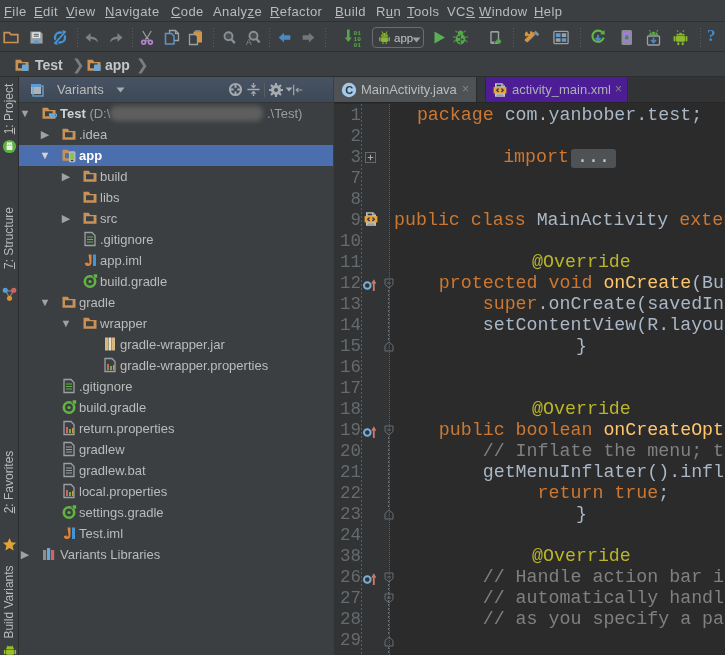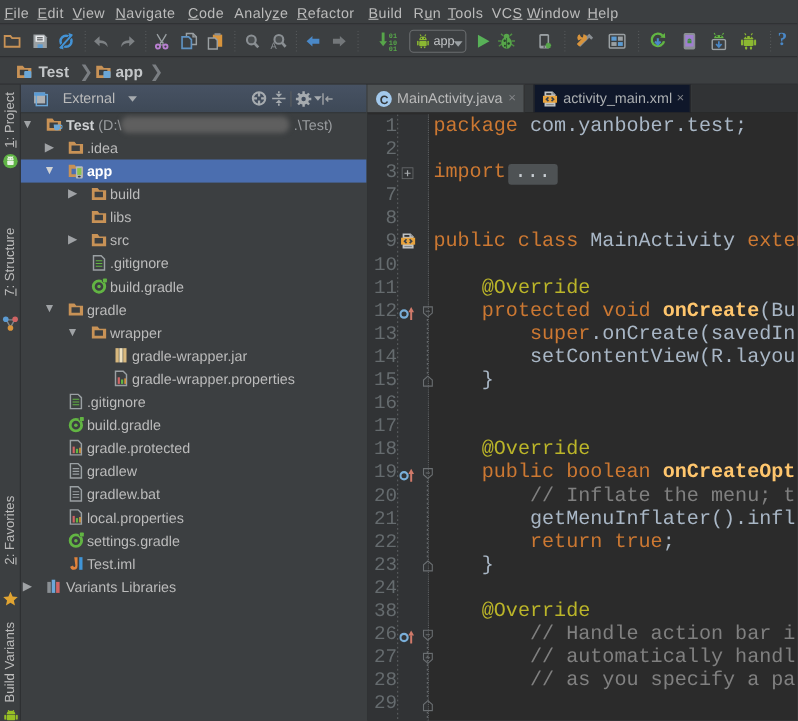--- a/index.html
+++ b/index.html
@@ -53,25 +53,25 @@
 #gutter { position:absolute; left:0; top:27px; width:56px; height:551px;
   background:#313335; border-right:1px dotted #5a5d5f;}
 #gutter .gsep { position:absolute; left:27px; top:0; width:1px; height:551px;
   background-image:linear-gradient(#5a5d5f 50%, rgba(0,0,0,0) 0%); background-size:1px 4px; }
 #lnums { position:absolute; left:0; top:28px; width:27px;
   font-family:"Liberation Mono", monospace; font-size:17.5px; line-height:21px;
   color:#656b6e; text-align:right; }
 #code { position:absolute; left:60px; top:28px; width:331px; height:550px;
   font-family:"Liberation Mono", monospace; font-size:18.3px; line-height:21px;
   color:#a9b7c6; overflow:hidden; }
-#code > div { white-space:pre; height:21px; }
+#code > div { white-space:pre; height:21px;text-align:center; }
 .k { color:#cc7832; }
 .ann { color:#bbb529;font-family:Liberation Mono, monospace; }
 .cm { color:#808080; }
-.m { color:#ffc66d; font-weight:bold; }
+.m { color:#ffc66d; font-weight:normal; }
 .fdot { background-image:linear-gradient(#6a6e71 40%, rgba(0,0,0,0) 0%);
   background-size:1px 4px; }
 .fold { display:inline-block; background:#4e5254; border-radius:3px;
   color:#c8cdd2; padding:0 6px; height:19px; line-height:17px; }
 </style>
 </head>
 <body>
 <div id="root">
 
 <div id="menubar">
@@ -286,21 +286,21 @@
     <rect x="13.1" y="6.7" width="1.9" height="5" rx="0.95" fill="#97c024"></rect>
   </svg>
 
 <div id="project">
   <div id="pheader">
     <svg style="position:absolute;left:10px;top:5px;width:16px;height:16px" viewBox="0 0 16 16">
         <rect x="2" y="2" width="10" height="10" fill="#afb1b3"></rect>
         <rect x="4" y="4" width="10" height="10" fill="none" stroke="#6ba7d8" stroke-width="1.3"></rect>
         <rect x="2" y="2" width="10" height="3" fill="#5a9bd5"></rect>
       </svg>
-    <span style="position:absolute;left:38px;top:5px;">External</span>
+    <span style="position:absolute;left:38px;top:5px;">Variants</span>
     <svg style="position:absolute;left:97px;top:10px;width:9px;height:6px" viewBox="0 0 9 6">
         <path d="M0.5 0.5 h8 L4.5 5.5 z" fill="#a6abaf"></path>
       </svg>
     <svg style="position:absolute;left:209px;top:5px;width:15px;height:15px" viewBox="0 0 16 16">
         <circle cx="8" cy="8" r="6" fill="none" stroke="#a6abaf" stroke-width="2"></circle>
         <path d="M8 2.5 v3.5 M8 10 v3.5 M2.5 8 h3.5 M10 8 h3.5" stroke="#a6abaf" stroke-width="2.2"></path>
       </svg>
     <svg style="position:absolute;left:227px;top:5px;width:15px;height:15px" viewBox="0 0 16 16">
         <path d="M1.5 8 h13" stroke="#a6abaf" stroke-width="1.6"></path>
         <path d="M8 1 v2 M8 13 v2" stroke="#a6abaf" stroke-width="1.6"></path>
@@ -375,20 +375,27 @@
     </div>
     <div class="trow">
       <svg class="ticon" style="left:63px" viewBox="0 0 16 16">
           <path d="M3 1.5 h7 l3 3 v10 h-10 z" fill="none" stroke="#9aa0a3" stroke-width="1.3"></path>
           <path d="M5 6 h6 M5 8.5 h6 M5 11 h6" stroke="#62b543" stroke-width="1"></path>
         </svg>
       <span class="tlab" style="left:81px">.gitignore</span>
     </div>
     <div class="trow">
       <svg class="ticon" style="left:63px" viewBox="0 0 16 16">
+          <path d="M6.5 2.5 h3 V10 q0 4-3.5 4 q-2.8 0-3.2-2.8 l2.6-1 q0.2 1.3 1 1.3 q1.1 0 1.1-1.5 z" fill="#e0833c"></path>
+          <rect x="11" y="2.5" width="3" height="11.5" fill="#3f95d8"></rect>
+        </svg>
+      <span class="tlab" style="left:81px">app.iml</span>
+    </div>
+    <div class="trow">
+      <svg class="ticon" style="left:63px" viewBox="0 0 16 16">
           <circle cx="8" cy="8.5" r="5.2" fill="none" stroke="#62b543" stroke-width="2.6"></circle>
           <path d="M11.2 4.2 L13.8 1.8" stroke="#3c3f41" stroke-width="2.8"></path>
           <rect x="11.6" y="1.2" width="3.6" height="3.6" rx="0.6" fill="#62b543"></rect>
           <circle cx="8" cy="8.5" r="1.6" fill="#62b543"></circle>
         </svg>
       <span class="tlab" style="left:81px">build.gradle</span>
     </div>
     <div class="trow">
         <span class="arr" style="left:20px">▼</span>
       <svg class="ticon" style="left:42px" viewBox="0 0 16 16">
@@ -436,21 +443,21 @@
         </svg>
       <span class="tlab" style="left:60px">build.gradle</span>
     </div>
     <div class="trow">
       <svg class="ticon" style="left:42px" viewBox="0 0 16 16">
           <path d="M3 1.5 h7 l3 3 v10 h-10 z" fill="none" stroke="#9aa0a3" stroke-width="1.3"></path>
           <rect x="5" y="7" width="2" height="6" fill="#d06464"></rect>
           <rect x="8" y="9" width="2" height="4" fill="#62b543"></rect>
           <rect x="11" y="8" width="1.5" height="5" fill="#d8943c"></rect>
         </svg>
-      <span class="tlab" style="left:60px">gradle.protected</span>
+      <span class="tlab" style="left:60px">return.properties</span>
     </div>
     <div class="trow">
       <svg class="ticon" style="left:42px" viewBox="0 0 16 16">
           <path d="M3 1.5 h7 l3 3 v10 h-10 z" fill="none" stroke="#9aa0a3" stroke-width="1.3"></path>
           <path d="M5 6 h6 M5 8.5 h6 M5 11 h6" stroke="#9aa0a3" stroke-width="1"></path>
         </svg>
       <span class="tlab" style="left:60px">gradlew</span>
     </div>
     <div class="trow">
       <svg class="ticon" style="left:42px" viewBox="0 0 16 16">
@@ -499,21 +506,21 @@
 <div id="editor">
   <div id="tabbar">
     <div class="tab" style="left:0;width:143px;background:#4e5254;border-right:1px solid #2b2b2b;">
       <svg style="position:absolute;left:7px;top:5px;width:16px;height:16px" viewBox="0 0 16 16">
           <circle cx="8" cy="8" r="7.2" fill="#a3c9ec"></circle>
           <text x="4.2" y="12.2" font-size="11" font-weight="bold" fill="#33373a" font-family="&quot;Liberation Sans&quot;">C</text>
         </svg>
       <span style="position:absolute;left:27px;top:5px;">MainActivity.java</span>
       <span style="position:absolute;left:128px;top:5px;color:#848689;font-size:12px;">×</span>
     </div>
-    <div class="tab" style="left:151px;width:143px;background:#0f172a;border-right:1px solid #2b2b2b;border-left:1px solid #2b2b2b;">
+    <div class="tab" style="left:151px;width:143px;background:#4c1d95;border-right:1px solid #2b2b2b;border-left:1px solid #2b2b2b;">
       <svg style="position:absolute;left:6px;top:5px;width:16px;height:16px" viewBox="0 0 16 16">
           <path d="M3 1.2 h7.3 l2.7 2.7 V14.8 H3 z" fill="#c0c3c5"></path>
           <path d="M10.3 1.2 v2.7 h2.7 z" fill="#83888b"></path>
           <rect x="4.6" y="2.6" width="4.6" height="1.7" fill="#3c3f41"></rect>
           <rect x="4.6" y="12.6" width="6.8" height="1" fill="#83888b"></rect>
           <rect x="1.6" y="5.1" width="12.8" height="6.3" fill="#e8a33d"></rect>
           <path d="M6.6 6.5 L4.8 8.25 l1.8 1.75 M9.4 6.5 l1.8 1.75 L9.4 10" stroke="#39424d" stroke-width="1.5" fill="none"></path>
         </svg>
       <span style="position:absolute;left:26px;top:5px;color:#adb0b2;">activity_main.xml</span>
       <span style="position:absolute;left:129px;top:5px;color:#848689;font-size:12px;">×</span>

